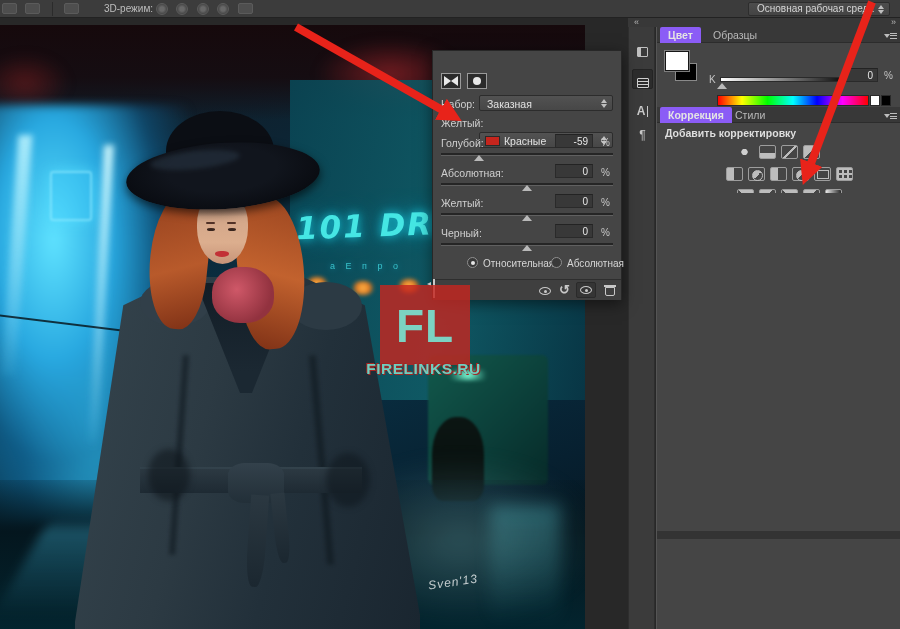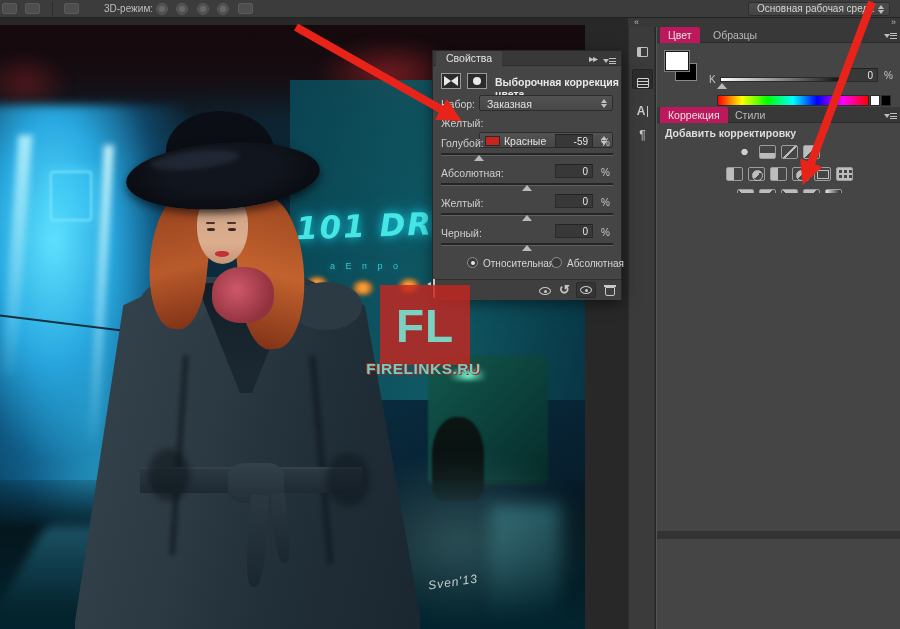--- a/index.html
+++ b/index.html
@@ -96,21 +96,21 @@
   .dock-glyph-hist { display:inline-block; width:11px; height:10px; border:1px solid #c0c0c0; border-radius:1px; position:relative; top:4px; background:linear-gradient(90deg,#c0c0c0 30%, transparent 30%); }
   .dock-glyph-props { display:inline-block; width:12px; height:10px; border:1px solid #cfcfcf; border-radius:1px; position:relative; top:4px;
      background:repeating-linear-gradient(180deg, transparent 0 2px, #cfcfcf 2px 3px); }
   #dock-char { font-size:12px; font-weight:bold; }
   #dock-char:after { content:""; display:inline-block; width:1px; height:11px; background:#c8c8c8; margin-left:2px; vertical-align:-2px; }
 
   
   #panels-col { position:absolute; left:28px; top:9px; width:244px; height:602px; background:#454545; border-left:1px solid #555; }
   .tabbar { position:absolute; left:0; width:244px; height:16px; background:#383838; border-bottom:1px solid #2c2c2c; }
   .tab { position:absolute; top:0; height:16px; font-size:10.5px; line-height:16px; padding:0 8px; color:#b9b9b9; }
-  .tab.active { background:#be185d; color:#e4e4e4; border-radius:2px 2px 0 0; }
+  .tab.active { background:#8b5cf6; color:#e4e4e4; border-radius:2px 2px 0 0;font-weight:bold; }
   .panel-menu { position:absolute; right:4px; top:5px; width:13px; height:8px; }
   .panel-menu:before { content:""; position:absolute; left:0; top:2px; border-left:3px solid transparent; border-right:3px solid transparent; border-top:4px solid #bdbdbd; }
   .panel-menu:after { content:""; position:absolute; right:0; top:1px; width:7px; height:6px; background:repeating-linear-gradient(180deg,#bdbdbd 0 1px, transparent 1px 2.5px); }
 
   
   #swatch-bg { left:18px; top:20px; width:22px; height:18px; background:#000; border:1px solid #8a8a8a; }
   #swatch-fg { left:8px; top:8px; width:24px; height:20px; background:#fff; border:1px solid #161616; outline:1px solid #7d7d7d; }
   #k-label { left:52px; top:31px; font-size:10px; color:#c4c4c4; }
   #k-track { left:63px; top:34px; width:130px; height:5px; background:linear-gradient(to right,#ffffff,#000000); border:1px solid #2a2a2a; }
   .thumb { position:absolute; width:0; height:0; border-left:5px solid transparent; border-right:5px solid transparent; border-bottom:6px solid #b9b9b9; }
@@ -427,28 +427,22 @@
         <span class="thumb-img teal-thumb" style="left:26px"></span>
         <span class="layer-name" style="left:62px">Фон</span>
         <span class="lock-shape" style="left:226px;top:8px"></span>
       </div>
     </div>
     <div id="layers-empty"></div>
   </div>
 </div>
 
 <div id="props-panel" class="abs">
-  <div id="props-titlebar">
-    <span id="props-tab">Свойства</span>
-    <span id="props-collapse">▸▸</span>
-    <span class="panel-menu" id="props-menu"></span>
-  </div>
   <span id="props-hdr-ico1"></span>
   <span id="props-hdr-ico2"></span>
-  <span id="props-title">Выборочная коррекция цвета</span>
 
   <span class="pp-label" style="top:47px">Набор:</span>
   <div class="pp-dd" style="top:44px">
     <span class="dd-text">Заказная</span>
     <span class="updown" style="right:4px;top:3px"></span>
   </div>
 
   <span class="pp-label" style="top:66px">Желтый:</span>
   <div class="pp-dd" style="top:81px">
     <span id="color-swatch"></span>

